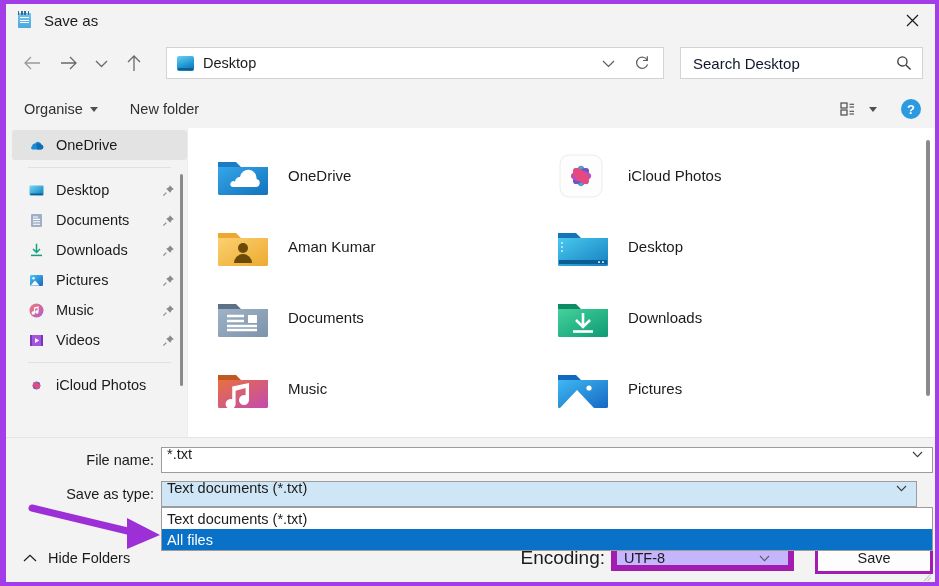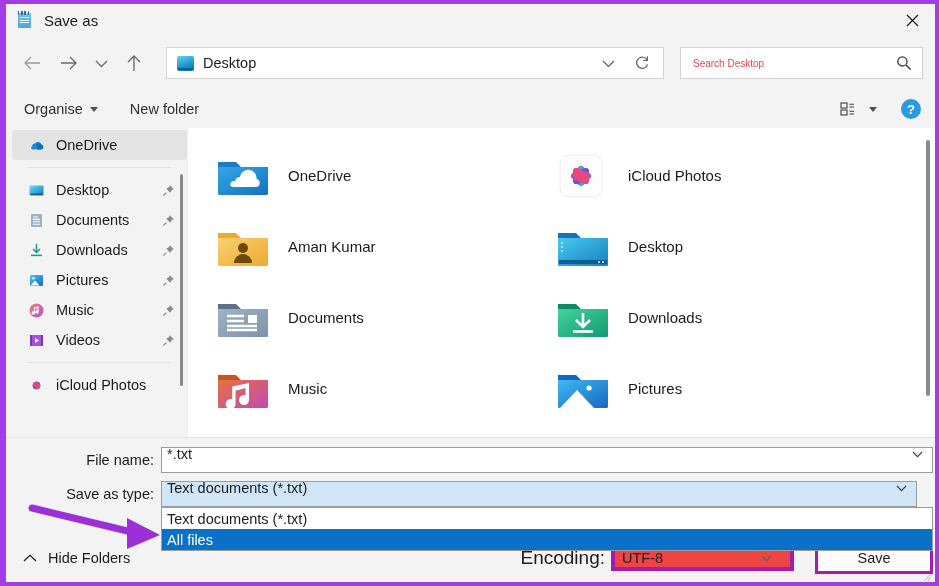--- a/index.html
+++ b/index.html
@@ -123,22 +123,22 @@
     height: 32px;
     margin-left: 16px;
     border: 1px solid #d3d3d3;
     background: #ffffff;
     display: flex;
     align-items: center;
     padding: 0 10px 0 12px;
   }
   .search-ph {
     flex: 1;
-    font-size: 10px;
-    color: #ef4444;
+    font-size: 15px;
+    color: #0f172a;
   }
   .search-icon { color: #3b3b3b; display:flex; }
 
   
   .cmdbar {
     height: 38px;
     flex: 0 0 38px;
     display: flex;
     align-items: center;
     padding: 0 14px 0 18px;
@@ -341,22 +341,22 @@
   }
   .enc-label {
     margin-left: auto;
     font-size: 19px;
     color: #1b1b1b;
     margin-right: 6px;
   }
   .enc-combo {
     width: 183px;
     height: 26px;
-    border: 4px solid #a21caf;
-    background: #ef4444;
+    border: 6px solid #a21caf;
+    background: #c4b5fd;
     display: flex;
     align-items: center;
     padding: 0 13px 0 7px;
     font-size: 14.5px;
     color: #1b1b1b;
   }
   .btn {
     width: 118px; height: 31px;
     border: 1px solid #cdcdcd;
     background: #fdfdfd;

